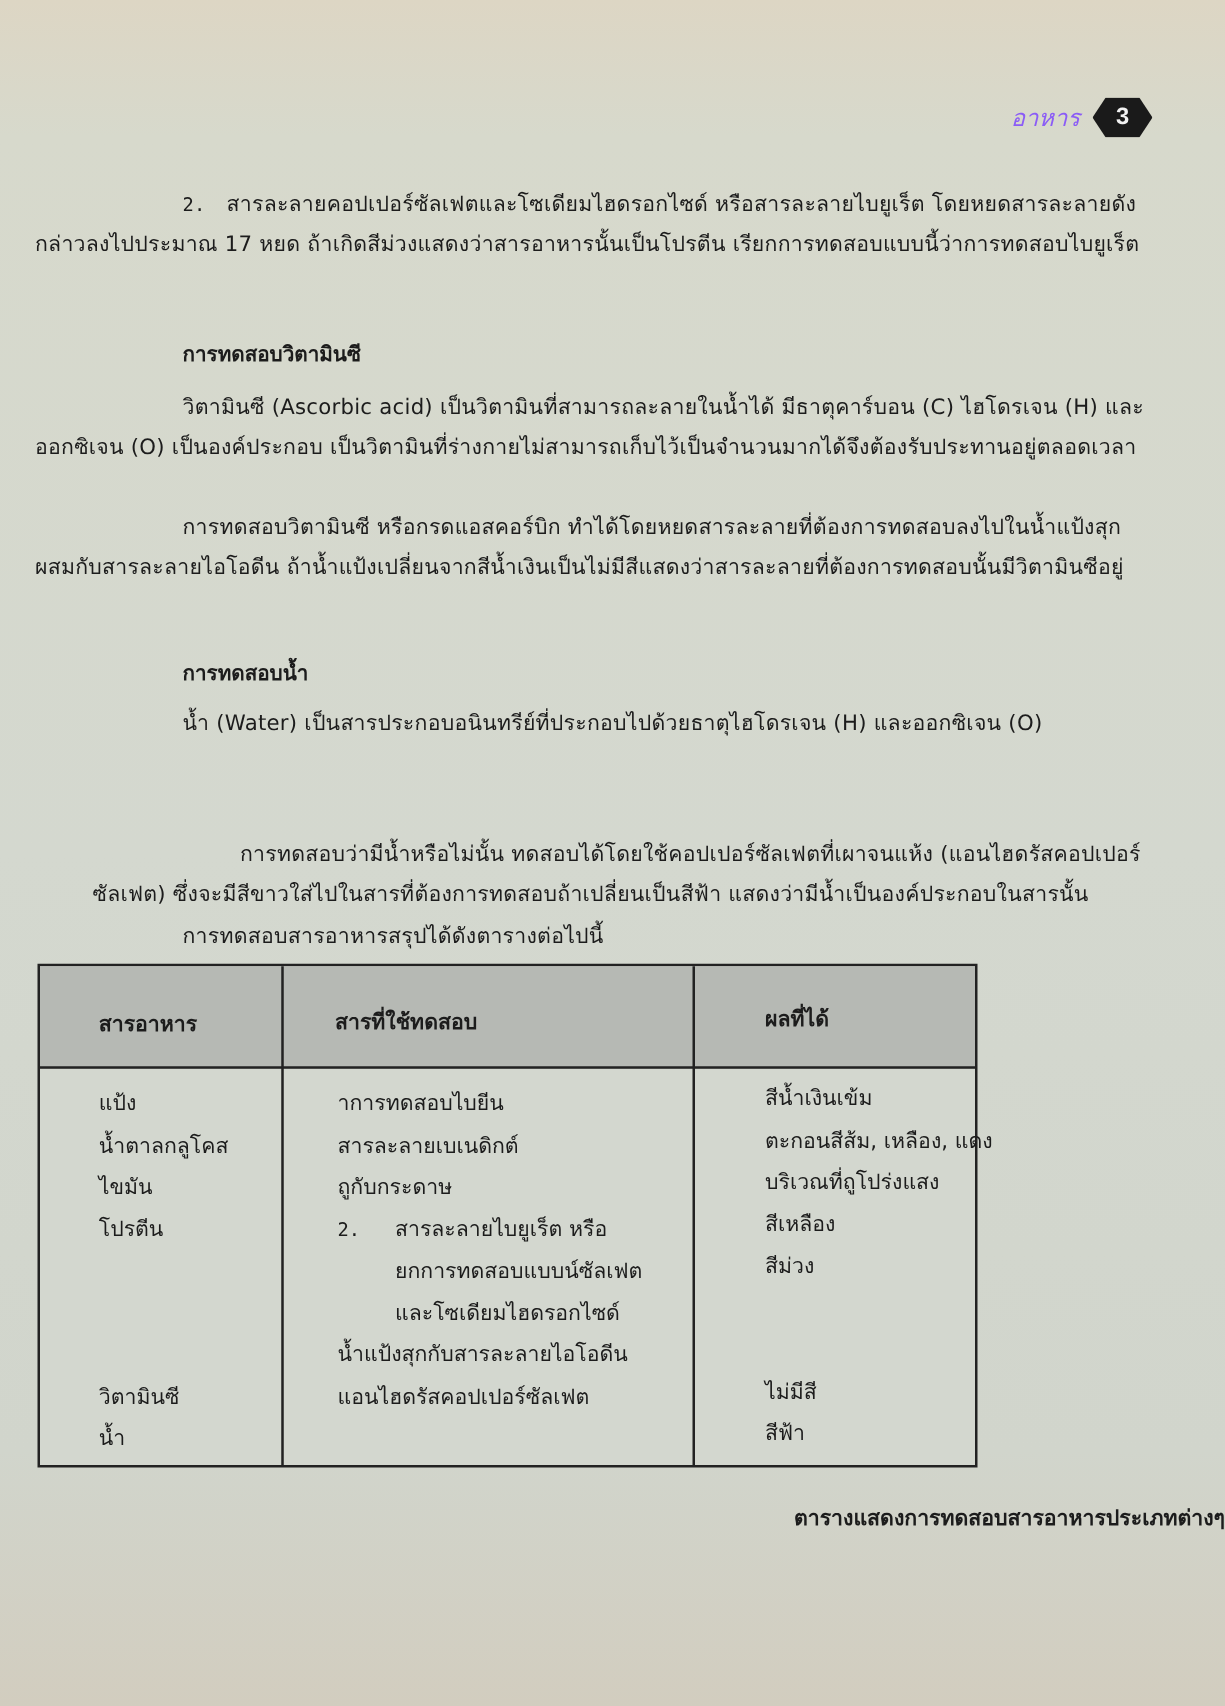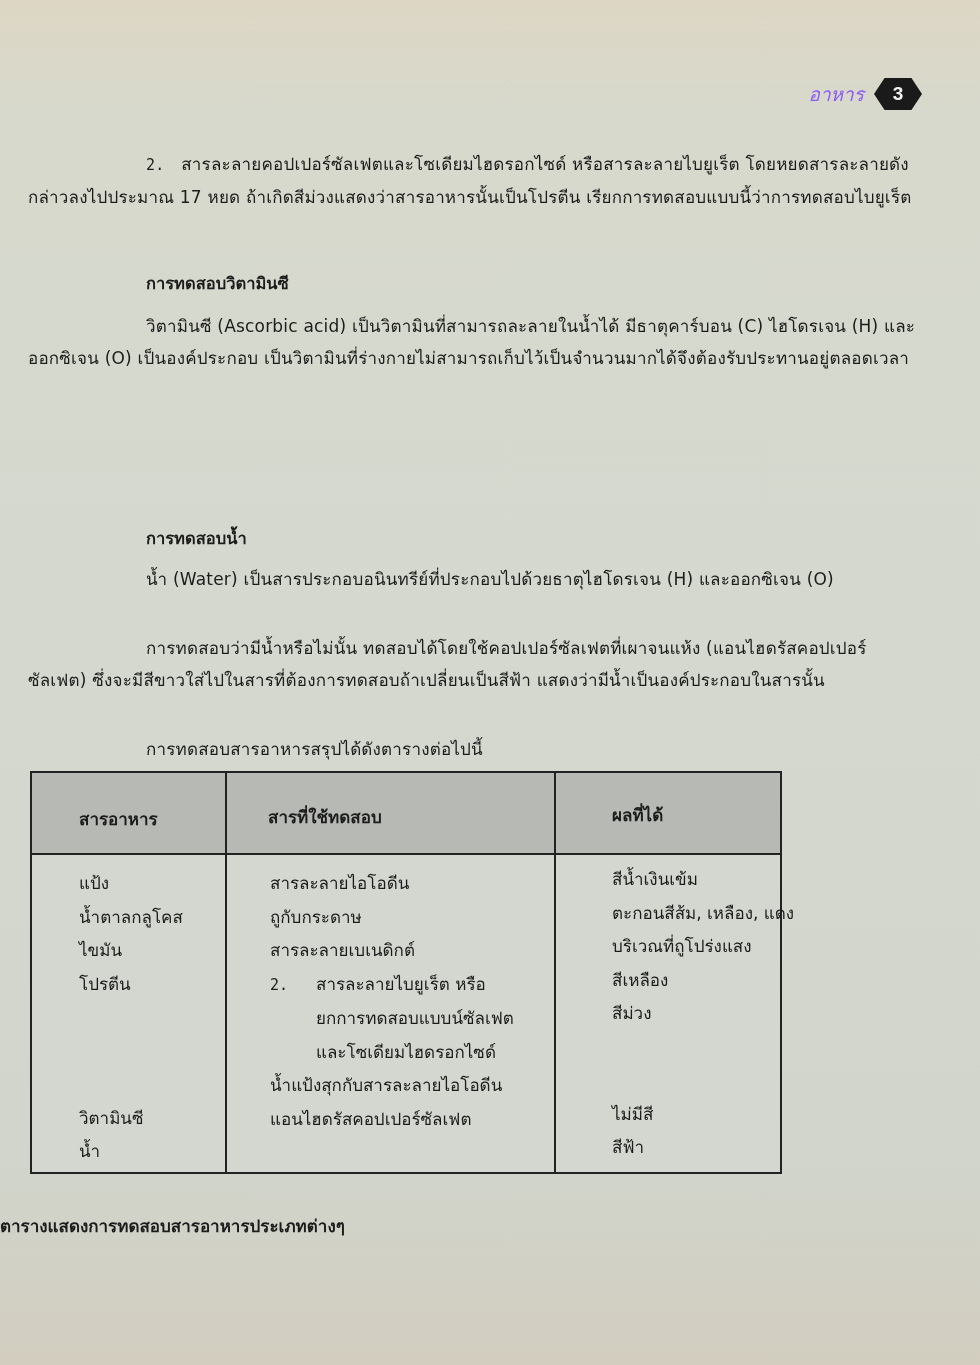--- a/index.html
+++ b/index.html
@@ -24,44 +24,45 @@
   .mono { font-family: "DejaVu Sans Mono", monospace; font-size: 15px; }
 
   .table-wrap { position: absolute; left: 30px; top: 771px; width: 752px; height: 403px; border: 2px solid #222; box-sizing: border-box; background: #d3d7cf; }
   .thead { position: absolute; left: 0; top: 0; width: 100%; height: 82px; background: #b6b9b4; border-bottom: 2px solid #222; box-sizing: border-box; }
   .vline { position: absolute; top: 0; bottom: 0; width: 2px; background: #222; }
   .th { position: absolute; font-weight: bold; font-size: 17px; }
   .col { position: absolute; font-size: 17px; line-height: 33.5px; }
   .col div { white-space: nowrap; }
   .num { display: inline-block; width: 46px; font-family: "DejaVu Sans Mono", monospace; font-size: 15px; }
   .sub { padding-left: 46px; }
-  .caption { position: absolute; top: 1200px; left: 0; width: 980px; text-align: left; font-weight: bold; font-size: 17px; margin-top: 12px; }
+  .caption { position: absolute; top: 1200px; left: 0; width: 980px; text-align: right; font-weight: bold; font-size: 17px; }
 </style>
 </head>
 <body>
 
 <div class="page">
 
   <div class="header">
     <span class="header-title">อาหาร</span>
     <span class="page-badge">3</span>
   </div>
 
   <div class="para indent" style="top:148px;"><span class="mono">2.</span>&nbsp;&nbsp;&nbsp;<span>สารละลายคอปเปอร์ซัลเฟตและโซเดียมไฮดรอกไซด์ หรือสารละลายไบยูเร็ต โดยหยดสารละลายดังกล่าวลงไปประมาณ 17 หยด ถ้าเกิดสีม่วงแสดงว่าสารอาหารนั้นเป็นโปรตีน เรียกการทดสอบแบบนี้ว่าการทดสอบไบยูเร็ต</span></div>
 
   <div class="heading" style="top:270px;">การทดสอบวิตามินซี</div>
 
   <div class="para indent" style="top:310px;">วิตามินซี (Ascorbic acid) เป็นวิตามินที่สามารถละลายในน้ำได้ มีธาตุคาร์บอน (C) ไฮโดรเจน (H) และออกซิเจน (O) เป็นองค์ประกอบ เป็นวิตามินที่ร่างกายไม่สามารถเก็บไว้เป็นจำนวนมากได้จึงต้องรับประทานอยู่ตลอดเวลา</div>
 
+  <div class="para indent" style="top:406px;">การทดสอบวิตามินซี หรือกรดแอสคอร์บิก ทำได้โดยหยดสารละลายที่ต้องการทดสอบลงไปในน้ำแป้งสุกผสมกับสารละลายไอโอดีน ถ้าน้ำแป้งเปลี่ยนจากสีน้ำเงินเป็นไม่มีสีแสดงว่าสารละลายที่ต้องการทดสอบนั้นมีวิตามินซีอยู่</div>
 
   <div class="heading" style="top:525px;">การทดสอบน้ำ</div>
 
   <div class="para indent" style="top:563px;">น้ำ (Water) เป็นสารประกอบอนินทรีย์ที่ประกอบไปด้วยธาตุไฮโดรเจน (H) และออกซิเจน (O)</div>
 
-  <div class="para indent" style="top:632px;">การทดสอบว่ามีน้ำหรือไม่นั้น ทดสอบได้โดยใช้คอปเปอร์ซัลเฟตที่เผาจนแห้ง (แอนไฮดรัสคอปเปอร์ซัลเฟต) ซึ่งจะมีสีขาวใส่ไปในสารที่ต้องการทดสอบถ้าเปลี่ยนเป็นสีฟ้า แสดงว่ามีน้ำเป็นองค์ประกอบในสารนั้น</div>
+  <div class="para indent" style="top:668px;margin-left:46px;">การทดสอบว่ามีน้ำหรือไม่นั้น ทดสอบได้โดยใช้คอปเปอร์ซัลเฟตที่เผาจนแห้ง (แอนไฮดรัสคอปเปอร์ซัลเฟต) ซึ่งจะมีสีขาวใส่ไปในสารที่ต้องการทดสอบถ้าเปลี่ยนเป็นสีฟ้า แสดงว่ามีน้ำเป็นองค์ประกอบในสารนั้น</div>
 
   <div class="para indent" style="top:733px;">การทดสอบสารอาหารสรุปได้ดังตารางต่อไปนี้</div>
 
   <div class="table-wrap">
     <div class="thead"></div>
     <div class="vline" style="left:193px;"></div>
     <div class="vline" style="left:522px;"></div>
 
     <div class="th" style="left:47px; top:32px;">สารอาหาร</div>
     <div class="th" style="left:236px; top:30px;">สารที่ใช้ทดสอบ</div>
@@ -73,23 +74,23 @@
       <div>ไขมัน</div>
       <div>โปรตีน</div>
       <div style="height:33.5px;"></div>
       <div style="height:33.5px;"></div>
       <div style="height:33.5px;"></div>
       <div>วิตามินซี</div>
       <div>น้ำ</div>
     </div>
 
     <div class="col" style="left:238px; top:94px;">
-      <div>สารละลายไอโอดีน</div>
+      <div>าการทดสอบไบยีน</div>
+      <div>สารละลายเบเนดิกต์</div>
       <div>ถูกับกระดาษ</div>
-      <div>สารละลายเบเนดิกต์</div>
       <div><span class="num">2.</span><span>สารละลายไบยูเร็ต หรือ</span></div>
       <div class="sub">ยกการทดสอบแบบน์ซัลเฟต</div>
       <div class="sub">และโซเดียมไฮดรอกไซด์</div>
       <div>น้ำแป้งสุกกับสารละลายไอโอดีน</div>
       <div>แอนไฮดรัสคอปเปอร์ซัลเฟต</div>
     </div>
 
     <div class="col" style="left:580px; top:90px;">
       <div>สีน้ำเงินเข้ม</div>
       <div>ตะกอนสีส้ม, เหลือง, แดง</div>

